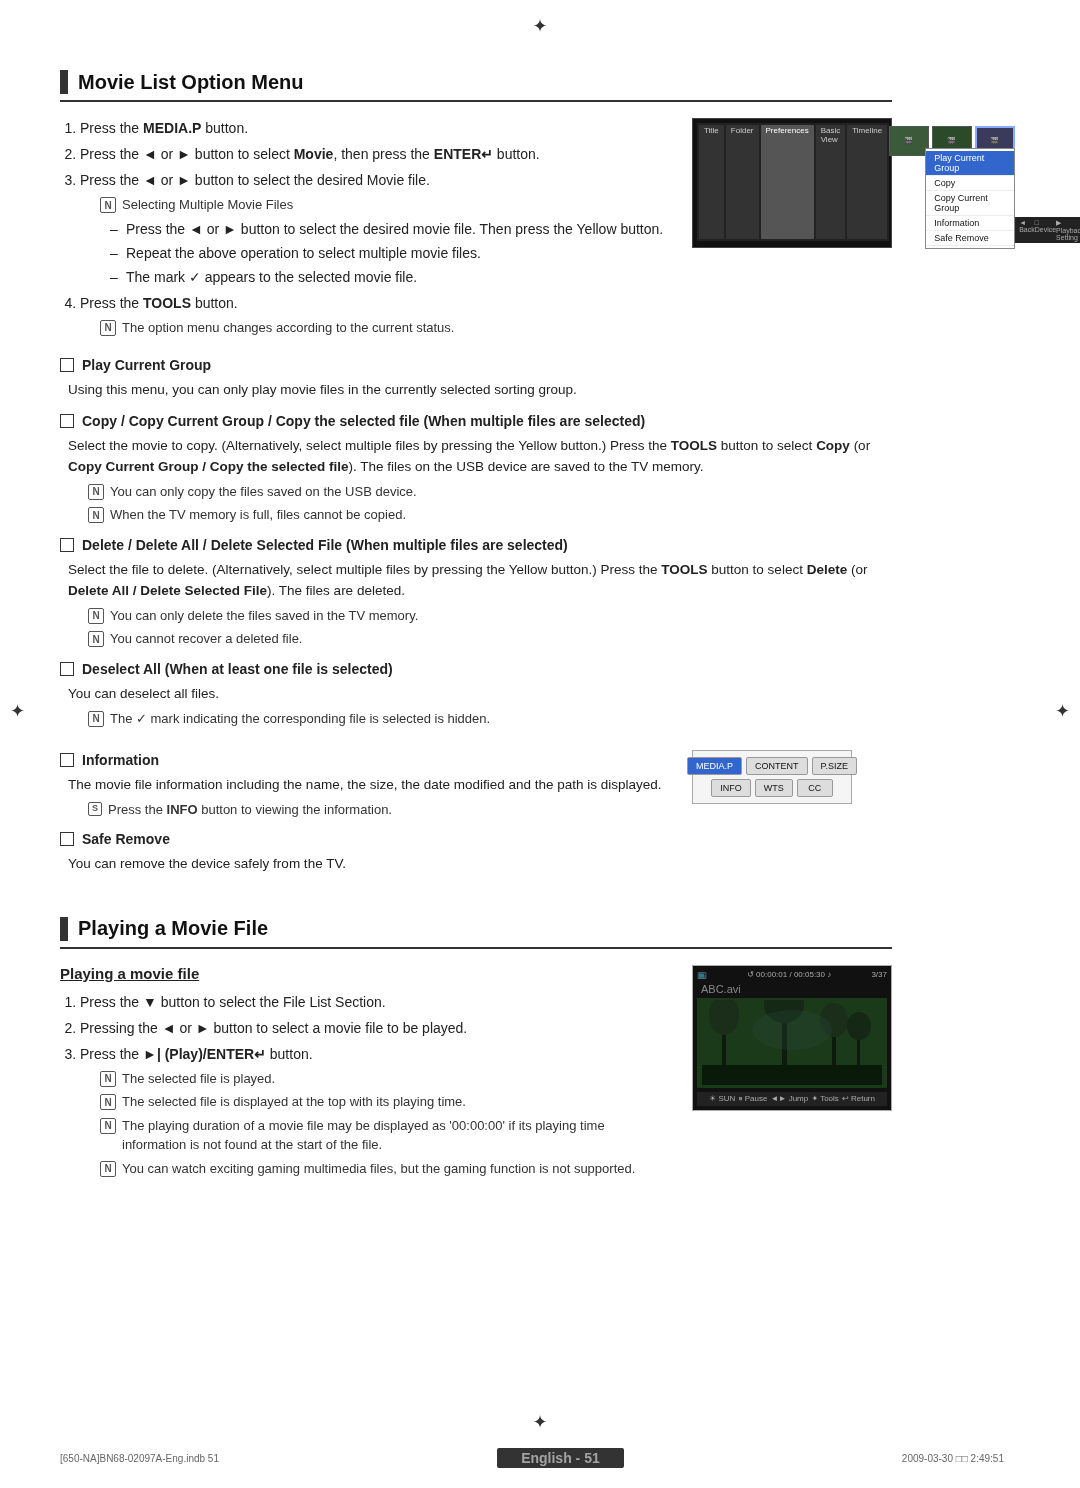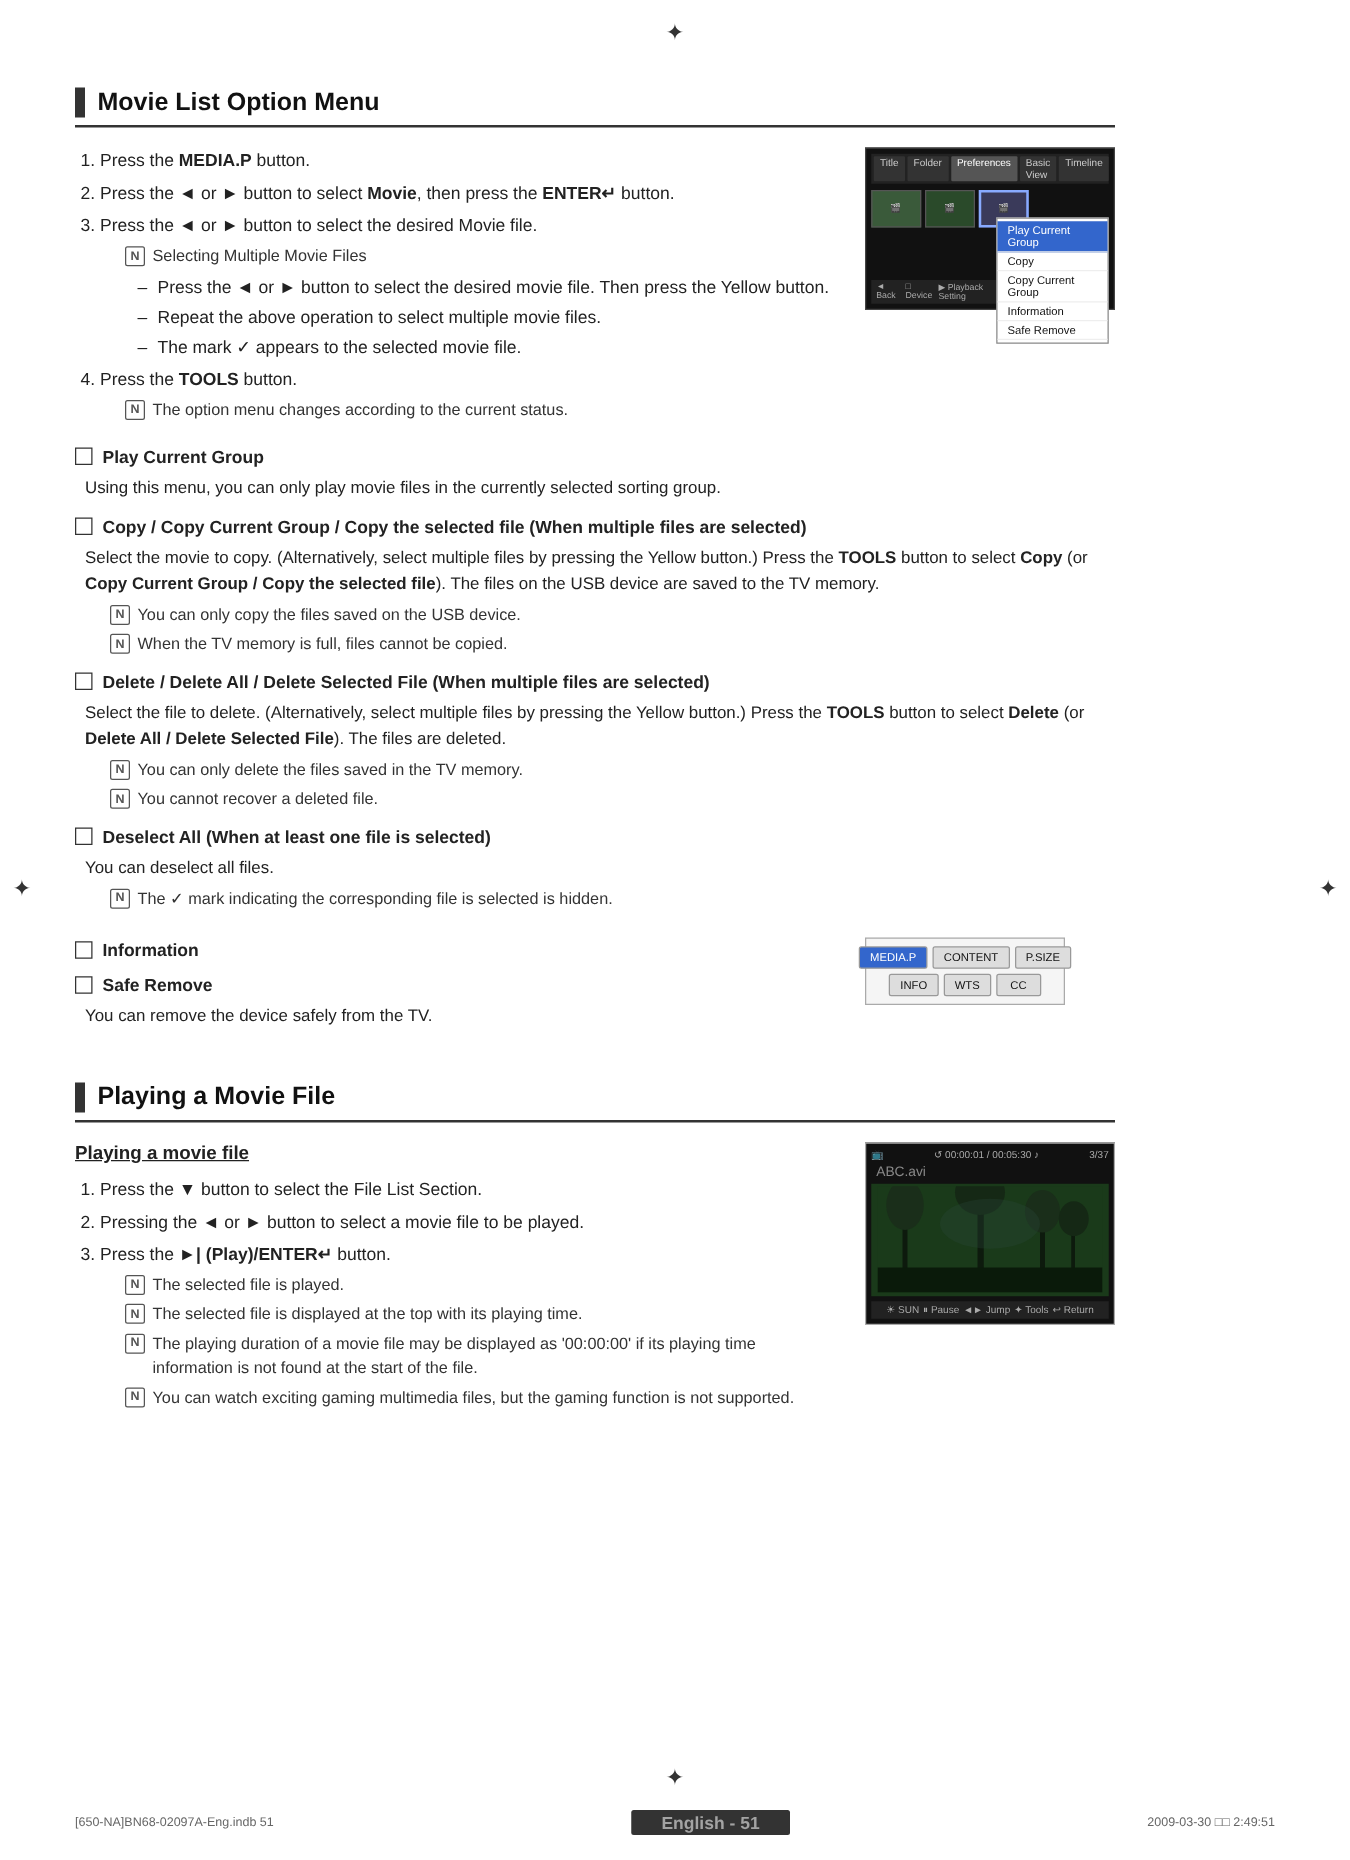--- a/index.html
+++ b/index.html
@@ -151,21 +151,21 @@
     }
     .mockup-screen {
       width: 200px;
       height: 130px;
       background: #111;
       border: 1px solid #444;
       color: #ddd;
       font-size: 9px;
       padding: 4px;
       display: flex;
-      flex-direction: column;
+      flex-direction: row;
     }
     .mockup-tabs {
       display: flex;
       gap: 2px;
       margin-bottom: 2px;
       background: #222;
       padding: 2px;
     }
     .mockup-tab {
       padding: 1px 5px;
@@ -287,21 +287,21 @@
       color: #aaa;
       background: #222;
       padding: 2px 12px;
     }
 
     
     .page-footer {
       position: absolute;
       bottom: 20px;
       left: 0;
-      right: 0;
+      right: 16px;
       display: flex;
       justify-content: space-between;
       align-items: center;
       padding: 0 60px;
     }
     .footer-left {
       font-size: 10px;
       color: #666;
     }
     .footer-center {
@@ -488,20 +488,27 @@
       </div>
     </div>
   </div>
 
   <div style="display:flex; gap:20px; align-items:flex-start;">
     <div style="flex:1;">
       <div class="sub-section">
         <div class="sub-section-title">
           <span class="checkbox-icon"></span>
           <strong>Information</strong>
+        </div>
+        <div class="sub-section-body">
+          The movie file information including the name, the size, the date modified and the path is displayed.
+          <div class="note">
+            <span class="note-icon-small">S</span>
+            <span>Press the <strong>INFO</strong> button to viewing the information.</span>
+          </div>
         </div>
       </div>
 
       <div class="sub-section">
         <div class="sub-section-title">
           <span class="checkbox-icon"></span>
           <strong>Safe Remove</strong>
         </div>
         <div class="sub-section-body">
           You can remove the device safely from the TV.

